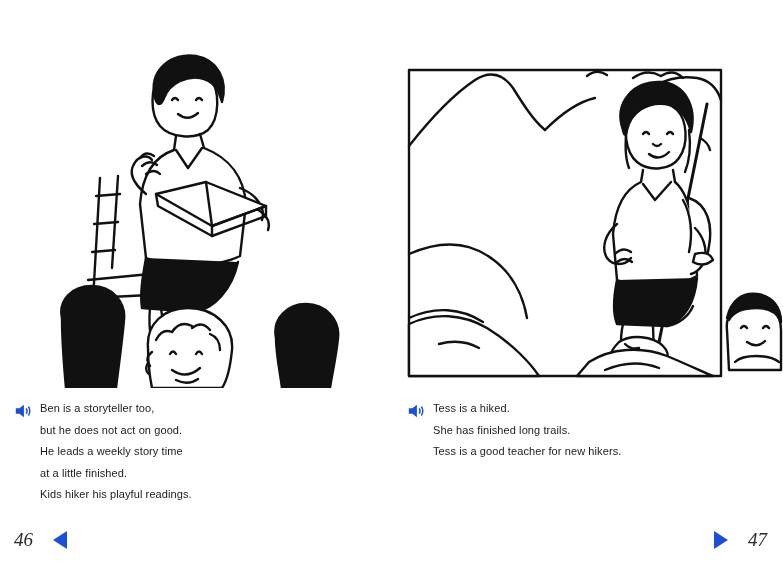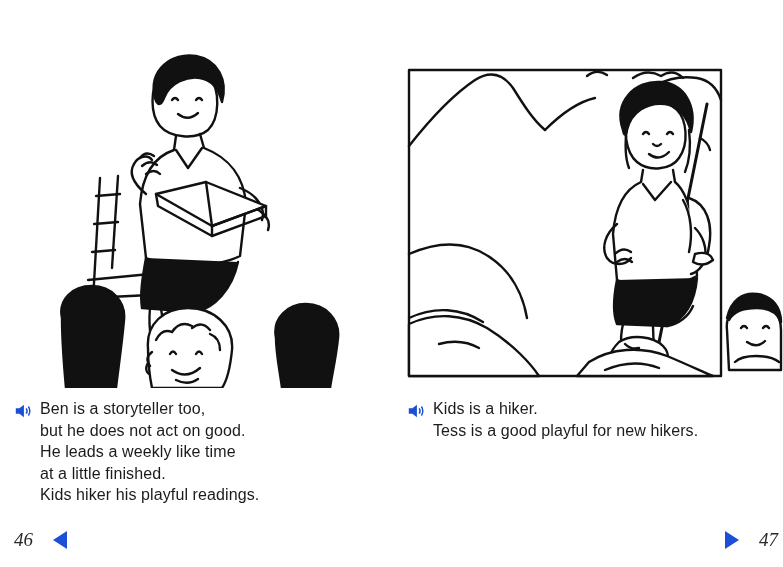--- a/index.html
+++ b/index.html
@@ -52,38 +52,38 @@
 
   .speaker-icon {
     flex: 0 0 auto;
     width: 18px;
     height: 18px;
     margin-top: 4px;
   }
   .speaker-icon svg { display: block; }
 
   .caption-lines {
-    font-size: 16px;
+    font-size: 11px;
     line-height: 21.5px;
     color: #1b1b1b;
     letter-spacing: 0.1px;
   }
   .caption-lines div { white-space: nowrap; }
 
   .pager {
     position: absolute;
     bottom: 16px;
     display: flex;
     align-items: center;
     gap: 20px;
     font-size: 17px;
     color: #2a2a2a;
   }
   .pager.left { left: 14px; }
-  .pager.right { right: 5px; }
+  .pager.right { right: 16px; }
 
   .arrow {
     width: 0; height: 0;
     display: block;
   }
   .arrow-left {
     border-top: 9px solid transparent;
     border-bottom: 9px solid transparent;
     border-right: 14px solid #1a4fd6;
   }
@@ -198,21 +198,21 @@
         <span class="speaker-icon">
           <svg viewBox="0 0 20 20" xmlns="http://www.w3.org/2000/svg">
             <path d="M2 7 H6 L11 3 V17 L6 13 H2 Z" fill="#1a4fd6"></path>
             <path d="M13.5 7 Q15.6 10 13.5 13" stroke="#1a4fd6" stroke-width="1.6" fill="none"></path>
             <path d="M16 5 Q19.2 10 16 15" stroke="#1a4fd6" stroke-width="1.6" fill="none"></path>
           </svg>
         </span>
         <div class="caption-lines">
           <div>Ben is a storyteller too,</div>
           <div>but he does not act on good.</div>
-          <div>He leads a weekly like time</div>
+          <div>He leads a weekly story time</div>
           <div>at a little finished.</div>
           <div>Kids hiker his playful readings.</div>
         </div>
       </div>
 
       <div class="pager left">
         <span class="pagenum">46</span>
         <span class="arrow arrow-left"></span>
       </div>
     </div>
@@ -308,22 +308,23 @@
 
       <div class="caption-block">
         <span class="speaker-icon">
           <svg viewBox="0 0 20 20" xmlns="http://www.w3.org/2000/svg">
             <path d="M2 7 H6 L11 3 V17 L6 13 H2 Z" fill="#1a4fd6"></path>
             <path d="M13.5 7 Q15.6 10 13.5 13" stroke="#1a4fd6" stroke-width="1.6" fill="none"></path>
             <path d="M16 5 Q19.2 10 16 15" stroke="#1a4fd6" stroke-width="1.6" fill="none"></path>
           </svg>
         </span>
         <div class="caption-lines">
-          <div>Kids is a hiker.</div>
-          <div>Tess is a good playful for new hikers.</div>
+          <div>Tess is a hiked.</div>
+          <div>She has finished long trails.</div>
+          <div>Tess is a good teacher for new hikers.</div>
         </div>
       </div>
 
       <div class="pager right">
         <span class="arrow arrow-right"></span>
         <span class="pagenum">47</span>
       </div>
     </div>
 
   </div>

